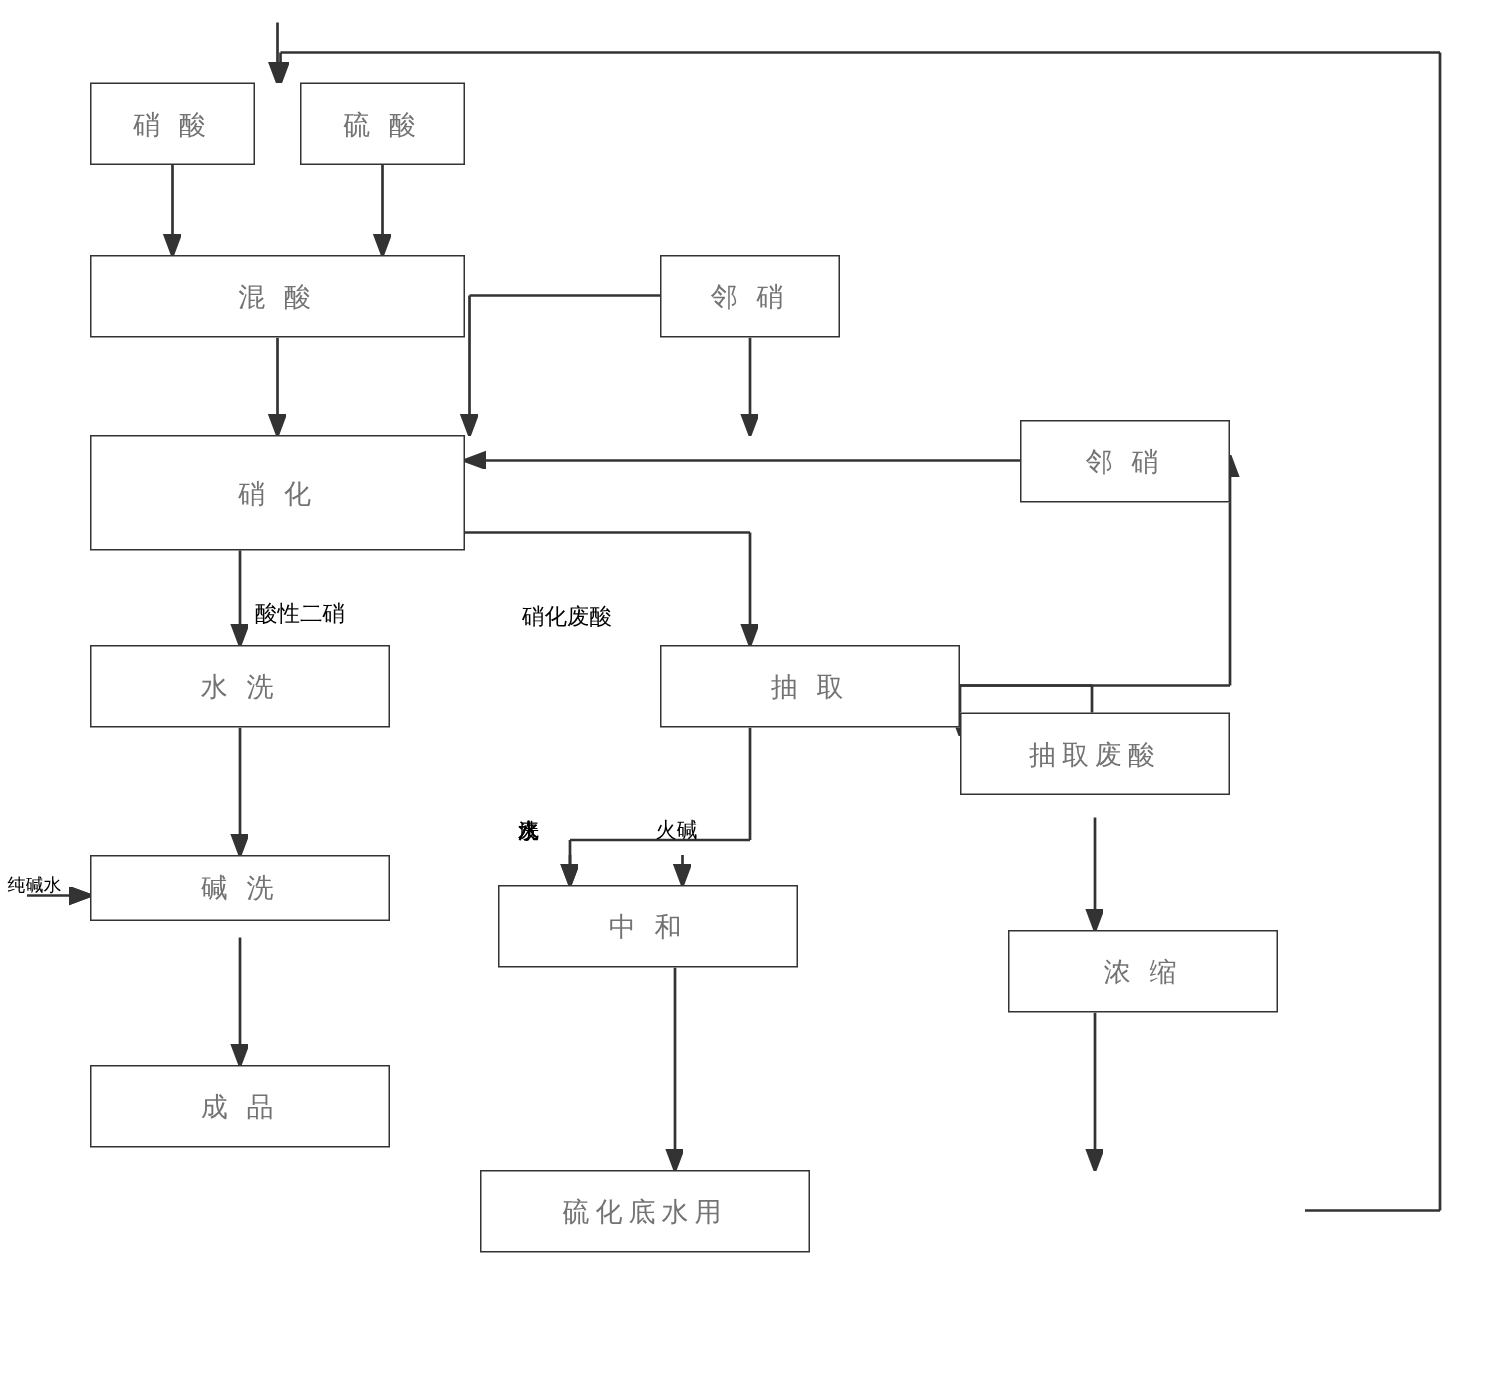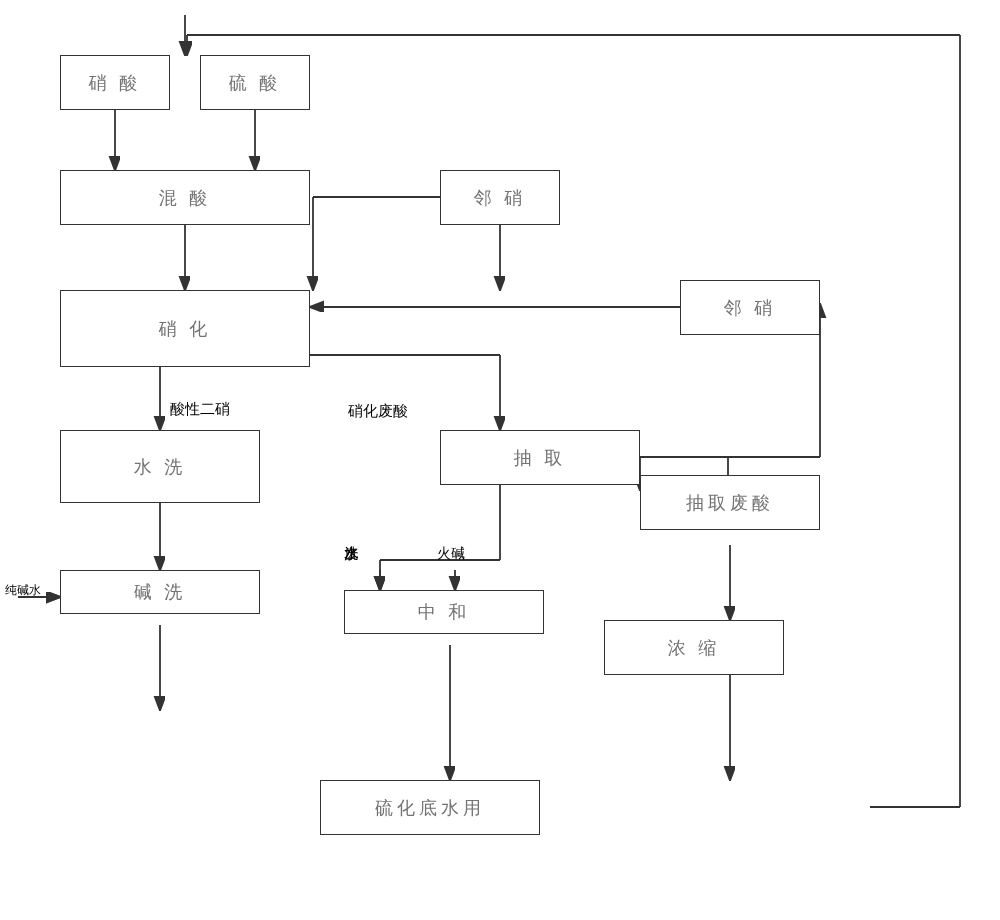--- a/index.html
+++ b/index.html
@@ -135,44 +135,47 @@
   </div>
 
   <div class="box" style="left:60px; top:290px; width:250px; height:77px;">
     <span>硝    化</span>
   </div>
 
   <div class="box" style="left:680px; top:280px; width:140px; height:55px;">
     <span>邻  硝</span>
   </div>
 
-  <div class="box" style="left:60px; top:430px; width:200px; height:73px;">
+  <div class="box" style="left:60px; top:430px; width:200px; height:55px;">
     <span>水    洗</span>
   </div>
 
   <div class="box" style="left:440px; top:430px; width:200px; height:55px;">
     <span>抽    取</span>
   </div>
 
   <div class="box" style="left:60px; top:570px; width:200px; height:44px;">
     <span>碱    洗</span>
   </div>
 
-  <div class="box" style="left:344px; top:590px; width:200px; height:44px;">
+  <div class="box" style="left:332px; top:590px; width:200px; height:55px;">
     <span>中    和</span>
   </div>
 
   <div class="box" style="left:640px; top:475px; width:180px; height:55px;">
     <span>抽取废酸</span>
   </div>
 
-  <div class="box" style="left:604px; top:620px; width:180px; height:55px;">
+  <div class="box" style="left:672px; top:620px; width:180px; height:55px;">
     <span>浓    缩</span>
   </div>
 
+  <div class="box" style="left:60px; top:710px; width:200px; height:55px;">
+    <span>成  品</span>
+  </div>
 
   <div class="box" style="left:320px; top:780px; width:220px; height:55px;">
     <span>硫化底水用</span>
   </div>
 
 
   <div class="label" style="left:170px; top:400px;">酸性二硝</div>
 
   <div class="label" style="left:348px; top:402px;">硝化废酸</div>
 

